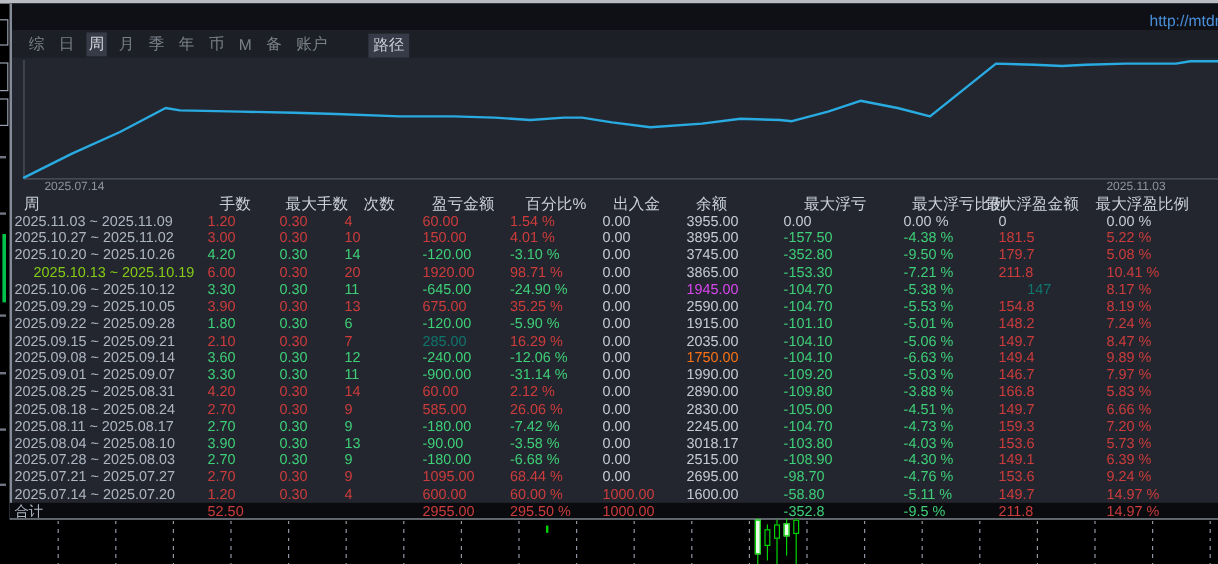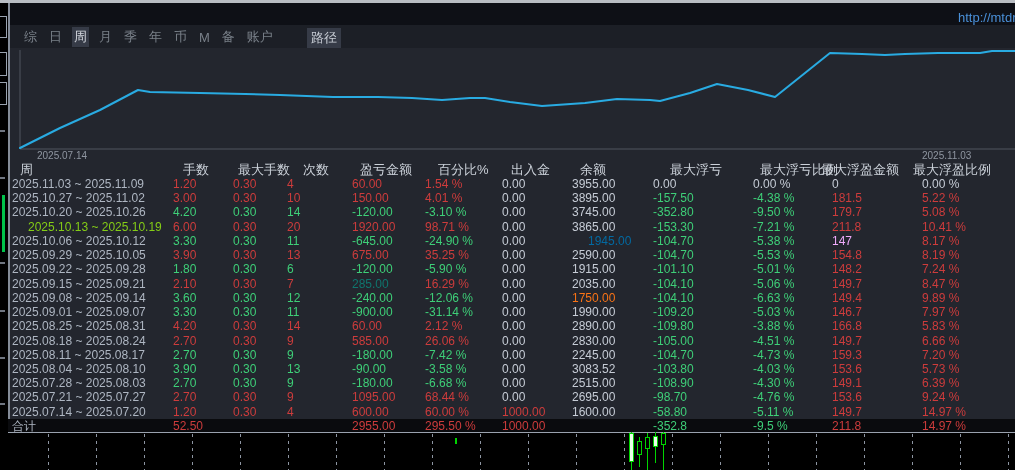--- a/index.html
+++ b/index.html
@@ -161,24 +161,24 @@
         <span class="cell" style="left: 914px; color: rgb(205, 60, 60);">10.41 %</span>
       </div>
       <div class="trow" style="top: 233.92px;">
         <span class="cell" style="left: 4px; color: rgb(174, 182, 194);">2025.10.06 ~ 2025.10.12</span>
         <span class="cell" style="left: 165px; color: rgb(62, 207, 120);">3.30</span>
         <span class="cell" style="left: 225px; color: rgb(62, 207, 120);">0.30</span>
         <span class="cell" style="left: 279px; color: rgb(62, 207, 120);">11</span>
         <span class="cell" style="left: 344px; color: rgb(62, 207, 120);">-645.00</span>
         <span class="cell" style="left: 417px; color: rgb(62, 207, 120);">-24.90 %</span>
         <span class="cell" style="left: 494px; color: rgb(198, 204, 214);">0.00</span>
-        <span class="cell" style="left: 564px; color: #0369a1; margin-left: 16px;">1945.00</span>
+        <span class="cell" style="left: 564px; color: #d946ef;">1945.00</span>
         <span class="cell" style="left: 645px; color: rgb(62, 207, 120);">-104.70</span>
         <span class="cell" style="left: 745px; color: rgb(62, 207, 120);">-5.38 %</span>
-        <span class="cell" style="left: 824px; color: #f0abfc;">147</span>
+        <span class="cell" style="left: 848px; color: #0f766e;">147</span>
         <span class="cell" style="left: 914px; color: rgb(205, 60, 60);">8.17 %</span>
       </div>
       <div class="trow" style="top: 248.15px;">
         <span class="cell" style="left: 4px; color: rgb(174, 182, 194);">2025.09.29 ~ 2025.10.05</span>
         <span class="cell" style="left: 165px; color: rgb(205, 60, 60);">3.90</span>
         <span class="cell" style="left: 225px; color: rgb(205, 60, 60);">0.30</span>
         <span class="cell" style="left: 279px; color: rgb(205, 60, 60);">13</span>
         <span class="cell" style="left: 344px; color: rgb(205, 60, 60);">675.00</span>
         <span class="cell" style="left: 417px; color: rgb(205, 60, 60);">35.25 %</span>
         <span class="cell" style="left: 494px; color: rgb(198, 204, 214);">0.00</span>
@@ -287,21 +287,21 @@
         <span class="cell" style="left: 914px; color: rgb(205, 60, 60);">7.20 %</span>
       </div>
       <div class="trow" style="top: 361.99px;">
         <span class="cell" style="left: 4px; color: rgb(174, 182, 194);">2025.08.04 ~ 2025.08.10</span>
         <span class="cell" style="left: 165px; color: rgb(62, 207, 120);">3.90</span>
         <span class="cell" style="left: 225px; color: rgb(62, 207, 120);">0.30</span>
         <span class="cell" style="left: 279px; color: rgb(62, 207, 120);">13</span>
         <span class="cell" style="left: 344px; color: rgb(62, 207, 120);">-90.00</span>
         <span class="cell" style="left: 417px; color: rgb(62, 207, 120);">-3.58 %</span>
         <span class="cell" style="left: 494px; color: rgb(198, 204, 214);">0.00</span>
-        <span class="cell" style="left: 564px; color: rgb(198, 204, 214);">3083.52</span>
+        <span class="cell" style="left: 564px; color: rgb(198, 204, 214);">3018.17</span>
         <span class="cell" style="left: 645px; color: rgb(62, 207, 120);">-103.80</span>
         <span class="cell" style="left: 745px; color: rgb(62, 207, 120);">-4.03 %</span>
         <span class="cell" style="left: 824px; color: rgb(205, 60, 60);">153.6</span>
         <span class="cell" style="left: 914px; color: rgb(205, 60, 60);">5.73 %</span>
       </div>
       <div class="trow" style="top: 376.22px;">
         <span class="cell" style="left: 4px; color: rgb(174, 182, 194);">2025.07.28 ~ 2025.08.03</span>
         <span class="cell" style="left: 165px; color: rgb(62, 207, 120);">2.70</span>
         <span class="cell" style="left: 225px; color: rgb(62, 207, 120);">0.30</span>
         <span class="cell" style="left: 279px; color: rgb(62, 207, 120);">9</span>

